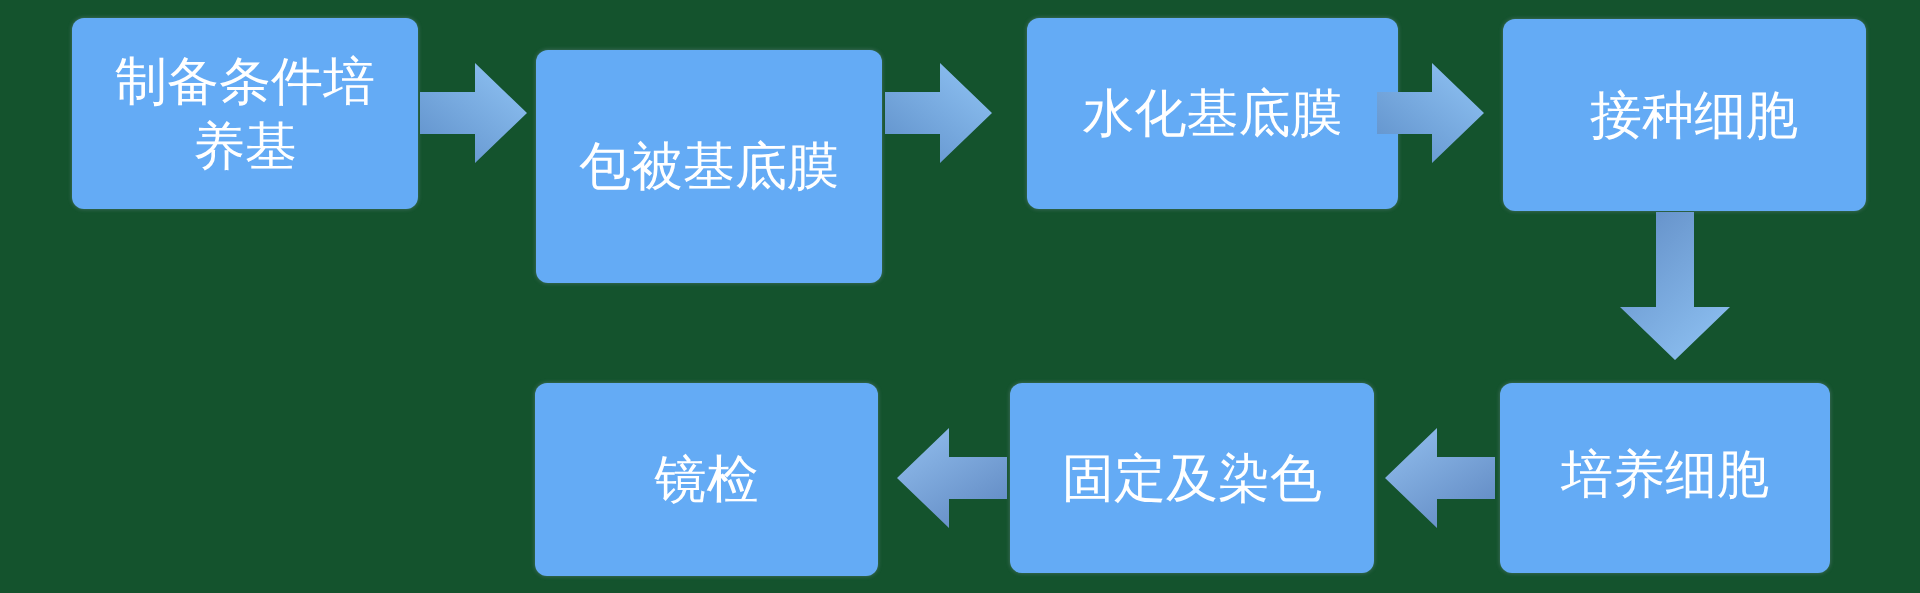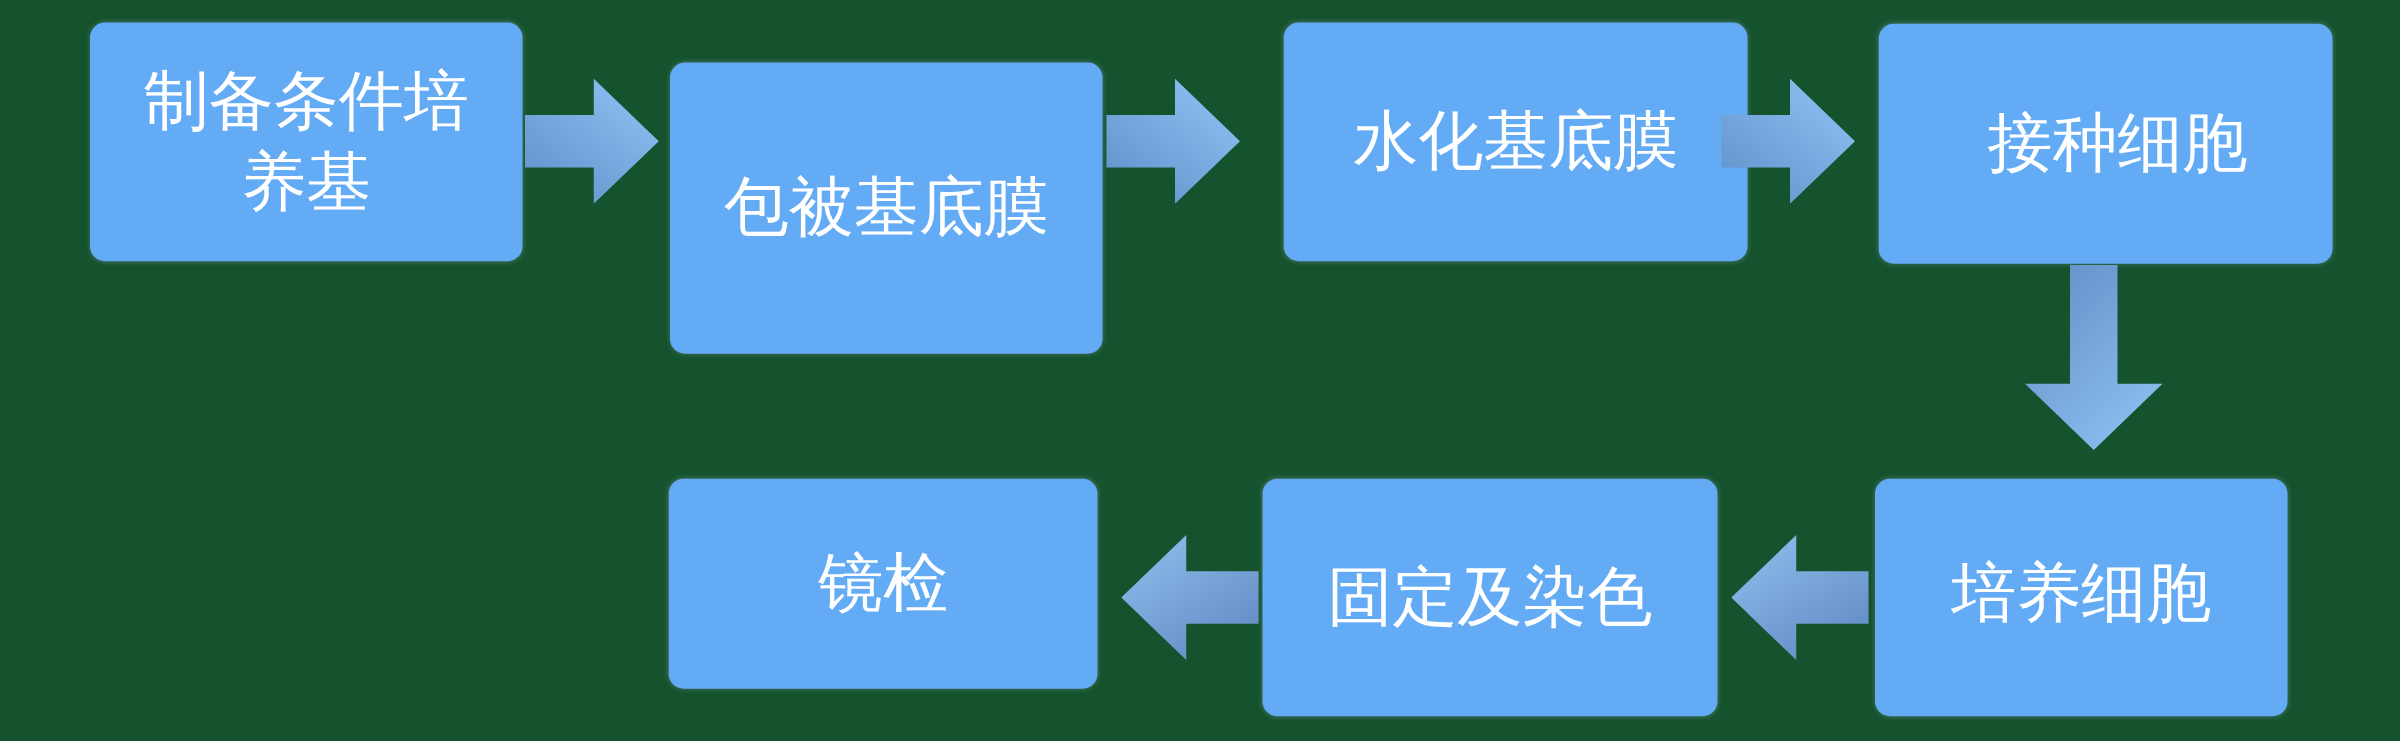--- a/index.html
+++ b/index.html
@@ -63,21 +63,21 @@
   </div>
 
   <div class="flow-node" style="left:1500px; top:383px; width:330px; height:190px;font-family:Liberation Mono, monospace;">
     <span class="label">培养细胞</span>
   </div>
 
   <div class="flow-node" style="left:1010px; top:383px; width:364px; height:190px;">
     <span class="label">固定及染色</span>
   </div>
 
-  <div class="flow-node" style="left:535px; top:383px; width:343px; height:168px;">
+  <div class="flow-node" style="left:535px; top:383px; width:343px; height:193px;">
     <span class="label">镜检</span>
   </div>
 
   <div class="arrow" style="left:420px; top:63px;">
     <svg width="107" height="100" viewBox="0 0 107 100">
       <defs>
         <linearGradient id="gr1" x1="0" y1="1" x2="0.85" y2="0">
           <stop offset="0" stop-color="#5E8FC9"></stop>
             <stop offset="1" stop-color="#8EC1F2"></stop>
         </linearGradient>

